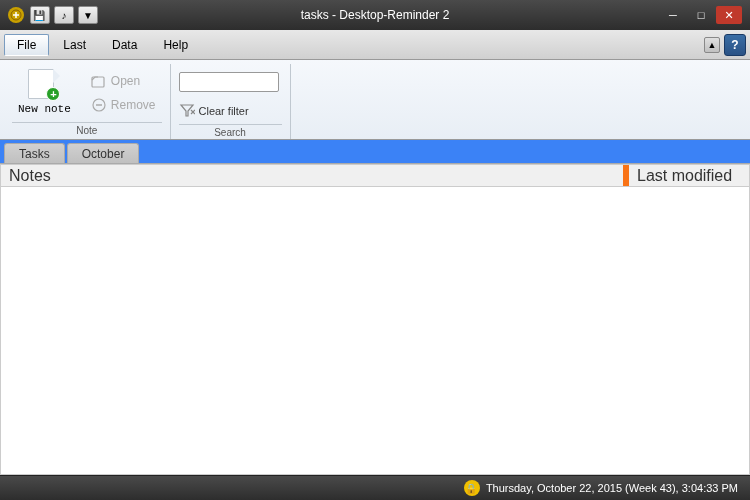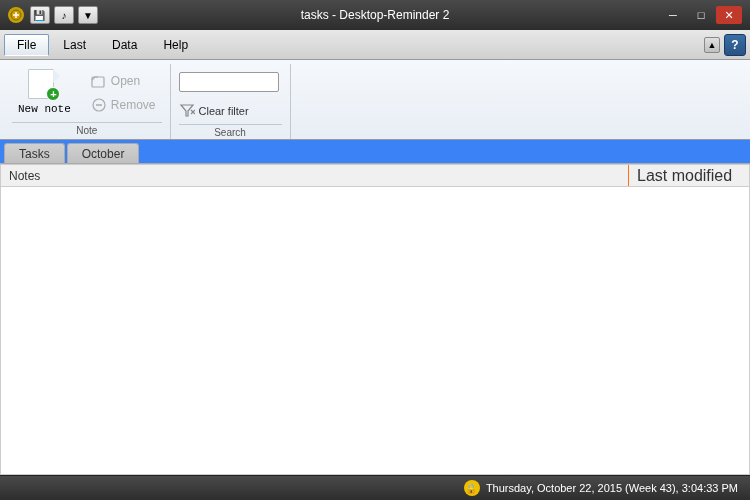--- a/index.html
+++ b/index.html
@@ -299,24 +299,24 @@
     .notes-header {
       display: flex;
       background: #f0f0f0;
       border-bottom: 1px solid #ccc;
       height: 22px;
       align-items: center;
     }
     .notes-col-notes {
       flex: 1;
       padding: 8px 8px;
-      font-size: 12px;
+      font-size: 16px;
       color: #333;
       font-weight: normal;
-      border-right: 1px solid #f97316;
+      border-right: 6px solid #f97316;
       height: 100%;
       display: flex;
       align-items: center;
     }
     .notes-col-modified {
       width: 120px;
       padding: 0 8px;
       font-size: 16px;
       color: #333;
       height: 100%;

